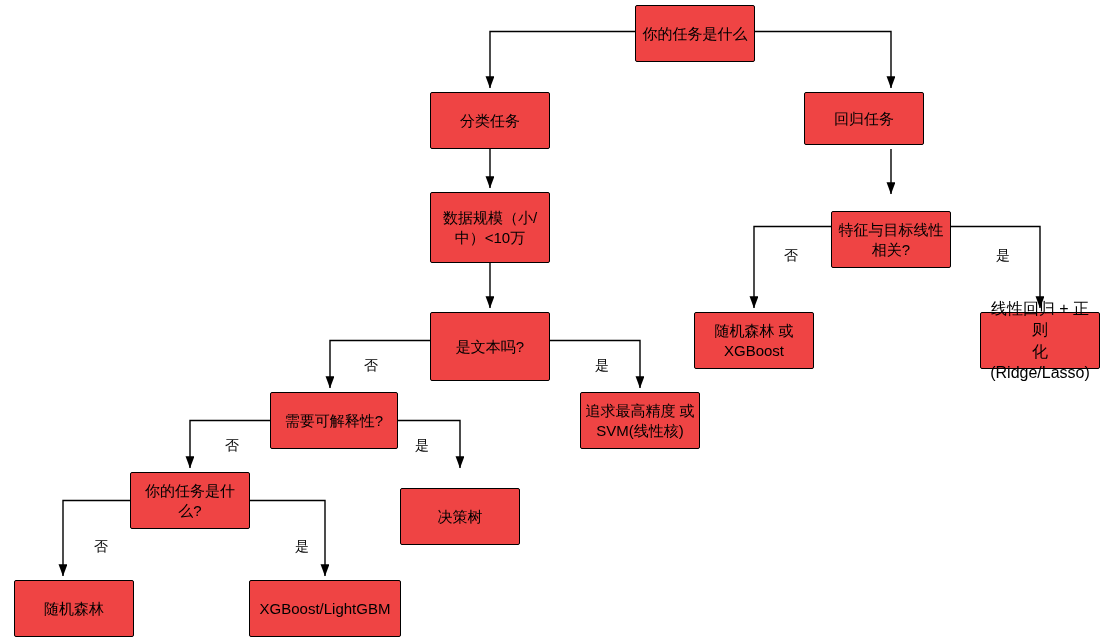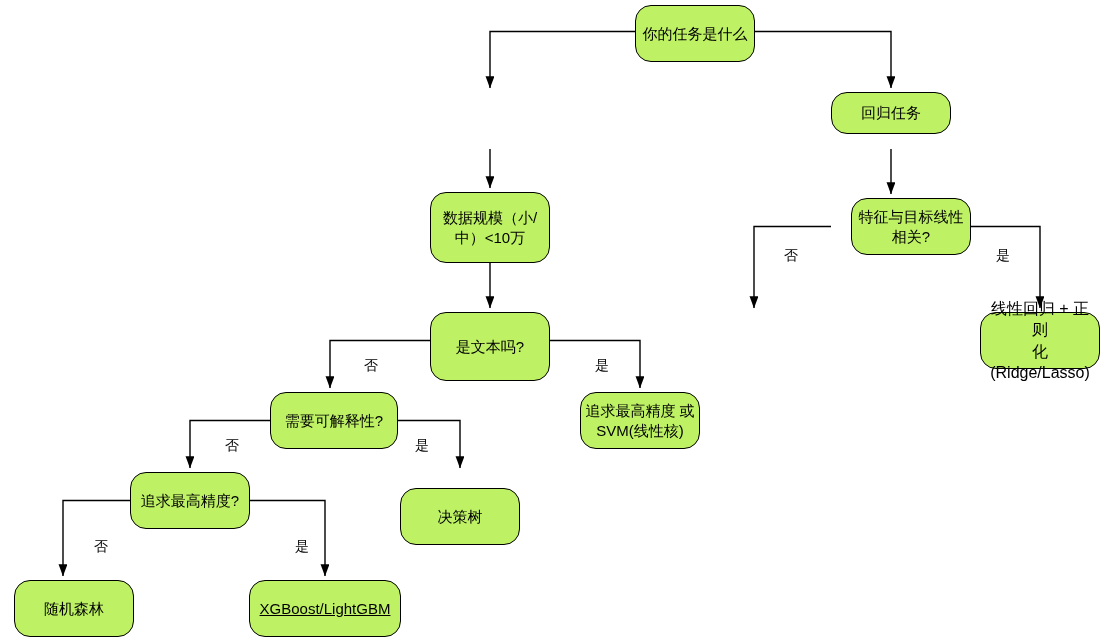--- a/index.html
+++ b/index.html
@@ -23,22 +23,22 @@
     left: 0;
     top: 0;
     width: 1101px;
     height: 641px;
     pointer-events: none;
   }
   .node {
     position: absolute;
     box-sizing: border-box;
     border: 1px solid #000000;
-    border-radius: 16px;
-    background: #bef264;
+    border-radius: 2px;
+    background: #ef4444;
     display: flex;
     align-items: center;
     justify-content: center;
     text-align: center;
     color: #000000;
     font-size: 15px;
     line-height: 1.32;
     white-space: pre-line;
     padding: 10px 4px;
   }
@@ -88,47 +88,50 @@
       <path d="M270,420.5 L190,420.5 L190,468" marker-end="url(#arrow)"></path>
 
       <path d="M130,500.5 L63,500.5 L63,576" marker-end="url(#arrow)"></path>
 
       <path d="M250,500.5 L325,500.5 L325,576" marker-end="url(#arrow)"></path>
     </g>
   </svg>
 
   <div class="node" style="left:635px; top:5px; width:120px; height:57px;">你的任务是什么</div>
 
+  <div class="node" style="left:430px; top:92px; width:120px; height:57px;">分类任务</div>
 
-  <div class="node" style="left:831px; top:92px; width:120px; height:42px;">回归任务</div>
+  <div class="node" style="left:804px; top:92px; width:120px; height:53px;">回归任务</div>
 
   <div class="node" style="left:430px; top:192px; width:120px; height:71px;">数据规模（小/
 中）&lt;10万</div>
 
-  <div class="node" style="left:831px; top:198px; width:120px; height:57px;margin-left:20px;">特征与目标线性
+  <div class="node" style="left:831px; top:211px; width:120px; height:57px;">特征与目标线性
 相关?</div>
 
   <div class="node" style="left:430px; top:312px; width:120px; height:69px;">是文本吗?</div>
 
+  <div class="node" style="left:694px; top:312px; width:120px; height:57px;">随机森林 或
+XGBoost</div>
 
   <div class="node" style="left:980px; top:312px; width:120px; height:57px; font-size:16px;">线性回归 + 正则
 化(Ridge/Lasso)</div>
 
   <div class="node" style="left:270px; top:392px; width:128px; height:57px;">需要可解释性?</div>
 
   <div class="node" style="left:580px; top:392px; width:120px; height:57px;">追求最高精度 或
 SVM(线性核)</div>
 
-  <div class="node" style="left:130px; top:472px; width:120px; height:57px;">追求最高精度?</div>
+  <div class="node" style="left:130px; top:472px; width:120px; height:57px;">你的任务是什么?</div>
 
   <div class="node" style="left:400px; top:472px; width:120px; height:57px;margin-top:16px;">决策树</div>
 
   <div class="node" style="left:3px; top:580px; width:120px; height:57px;margin-left:11px;">随机森林</div>
 
-  <div class="node" style="left:249px; top:580px; width:152px; height:57px;text-decoration:underline;">XGBoost/LightGBM</div>
+  <div class="node" style="left:249px; top:580px; width:152px; height:57px;">XGBoost/LightGBM</div>
 
   <div class="edge-label" style="left:362px; top:357px;">否</div>
 
   <div class="edge-label" style="left:593px; top:357px;">是</div>
 
   <div class="edge-label" style="left:782px; top:247px;">否</div>
 
   <div class="edge-label" style="left:994px; top:247px;">是</div>
 
   <div class="edge-label" style="left:223px; top:437px;">否</div>

